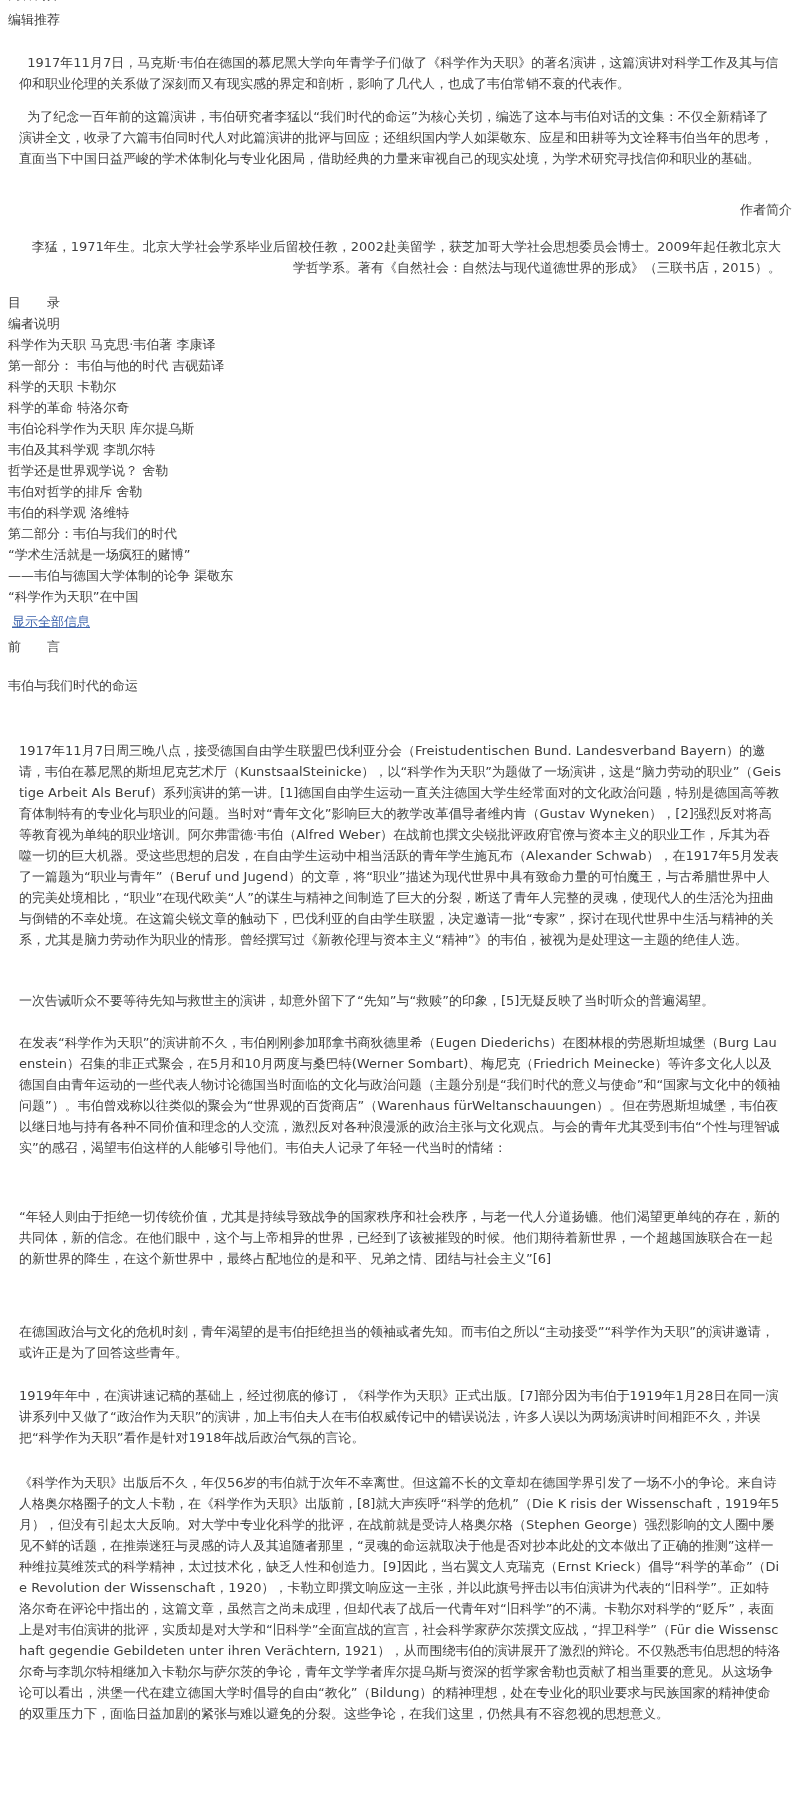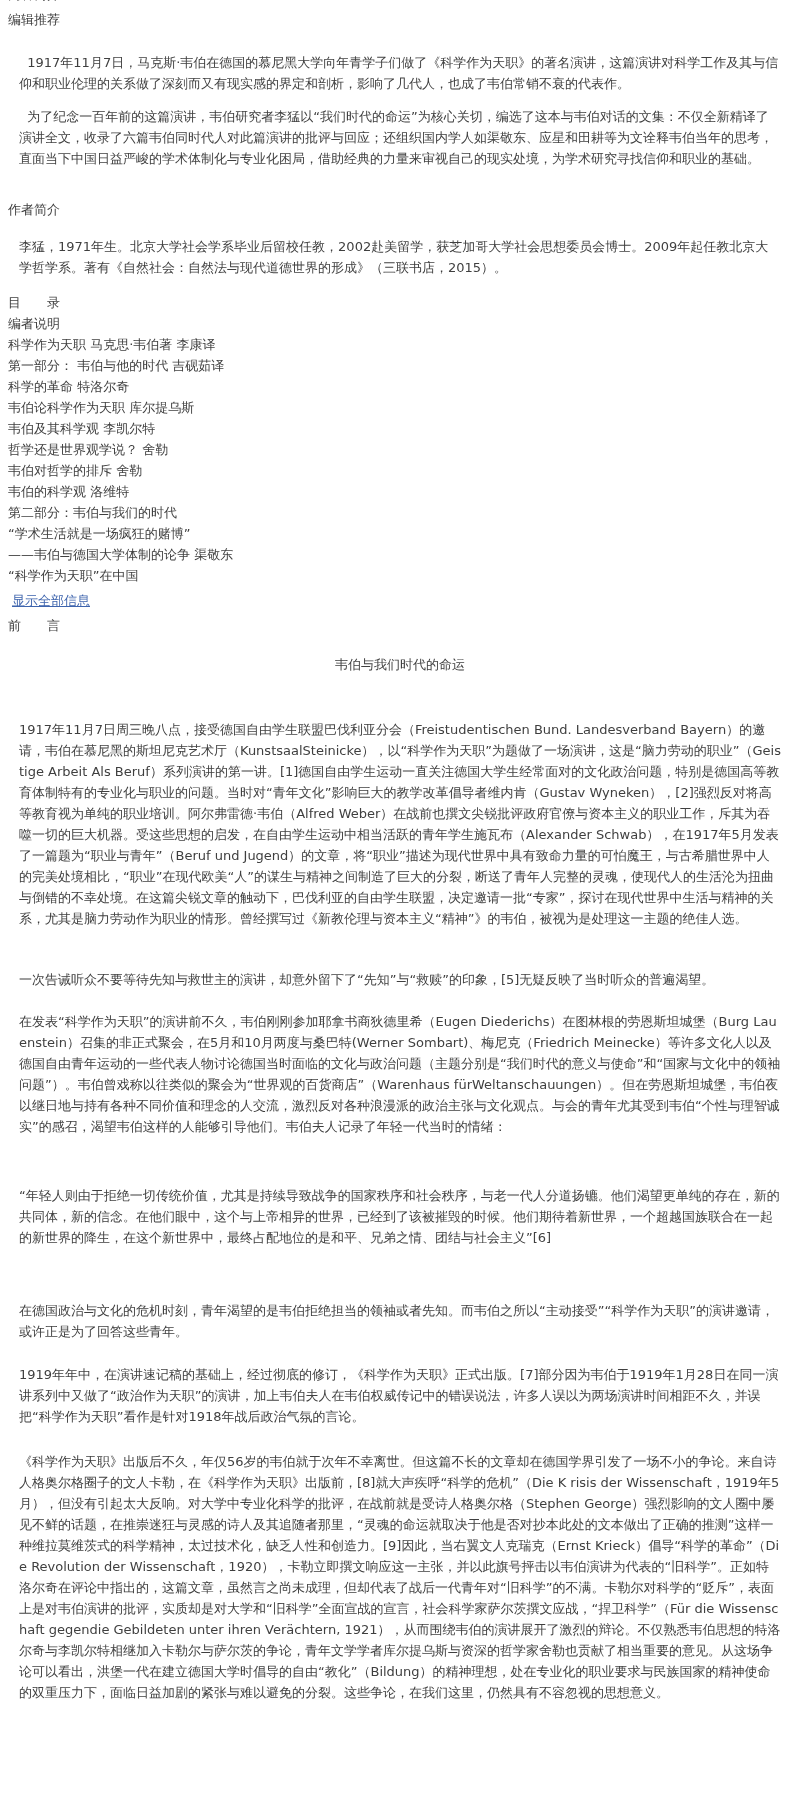--- a/index.html
+++ b/index.html
@@ -18,27 +18,27 @@
     font-size:13px;
     line-height:21px;
     color:var(--text);
   }
   .clipped-line{height:5px;overflow:hidden;}
   .clipped-line span{display:block;margin-top:-16px;}
   .heading{margin-top:4px;}
   .para{margin:11px;white-space:pre-wrap;word-break:break-all;}
   .p-gap-top{margin-top:22px;}
   .p-gap-small{margin-top:12px;}
-  .sec-author{margin-top:30px;}
+  .sec-author{margin-top:30px;text-align:right;}
   .sec-author .para{margin-top:16px;}
   .sec-toc{margin-top:14px;}
   .toc-item{margin:0;}
   .show-all{color:var(--link);display:inline-block;margin:4px;cursor:pointer;}
   .preface-heading{margin:0;}
-  .centered{text-align:center;}
+  .centered{}
   .pref-title{margin-top:18px;}
   .pref-subtitle{margin-top:12px;}
   .pref-byline{margin-top:46px;}
   .body-p0{margin-top:44px;}
   .body-p1{margin-top:40px;}
   .body-p2{margin-top:21px;}
   .body-p3{margin-top:48px;}
   .body-p4{margin-top:52px;}
   .body-p5{margin-top:22px;}
   .body-p6{margin-top:24px;}
@@ -61,20 +61,21 @@
   <div class="sec-author">
     <div class="heading">作者简介</div>
     <p class="para">李猛，1971年生。北京大学社会学系毕业后留校任教，2002赴美留学，获芝加哥大学社会思想委员会博士。2009年起任教北京大学哲学系。著有《自然社会：自然法与现代道德世界的形成》（三联书店，2015）。</p>
   </div>
 
   <div class="sec-toc">
     <div>目　　录</div>
     <p class="toc-item">编者说明</p>
     <p class="toc-item">科学作为天职 马克思·韦伯著 李康译</p>
     <p class="toc-item">第一部分： 韦伯与他的时代 吉砚茹译</p>
+    <p class="toc-item">科学的天职 卡勒尔</p>
     <p class="toc-item">科学的革命 特洛尔奇</p>
     <p class="toc-item">韦伯论科学作为天职 库尔提乌斯</p>
     <p class="toc-item">韦伯及其科学观 李凯尔特</p>
     <p class="toc-item">哲学还是世界观学说？ 舍勒</p>
     <p class="toc-item">韦伯对哲学的排斥 舍勒</p>
     <p class="toc-item">韦伯的科学观 洛维特</p>
     <p class="toc-item">第二部分：韦伯与我们的时代</p>
     <p class="toc-item">“学术生活就是一场疯狂的赌博”</p>
     <p class="toc-item">——韦伯与德国大学体制的论争 渠敬东</p>
     <p class="toc-item">“科学作为天职”在中国</p>

